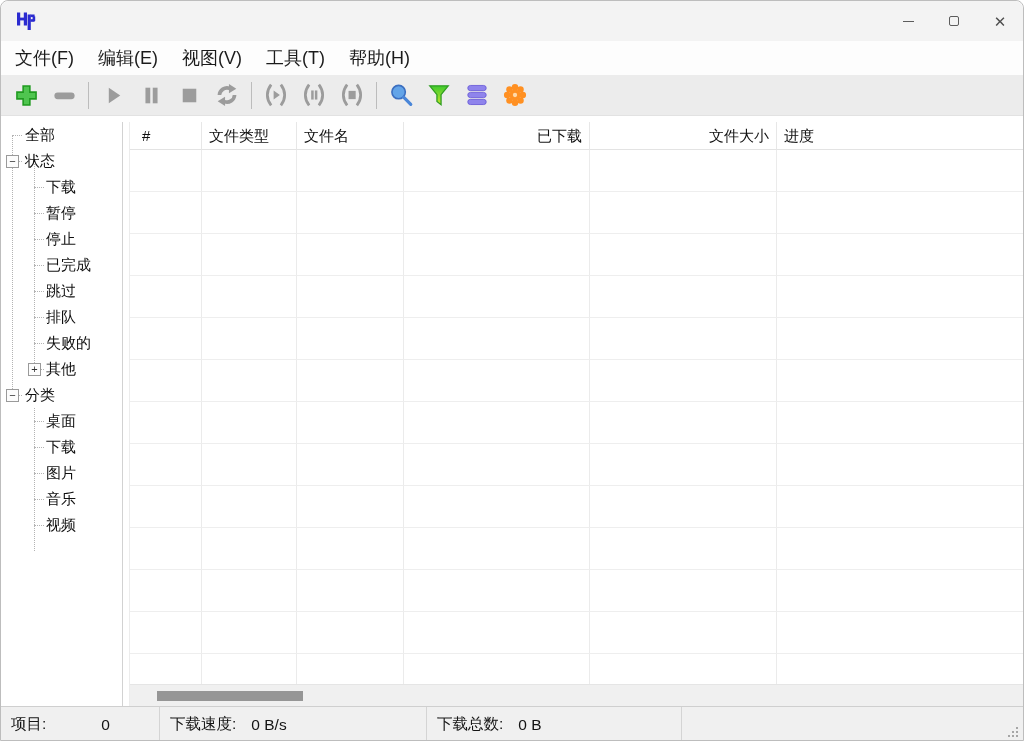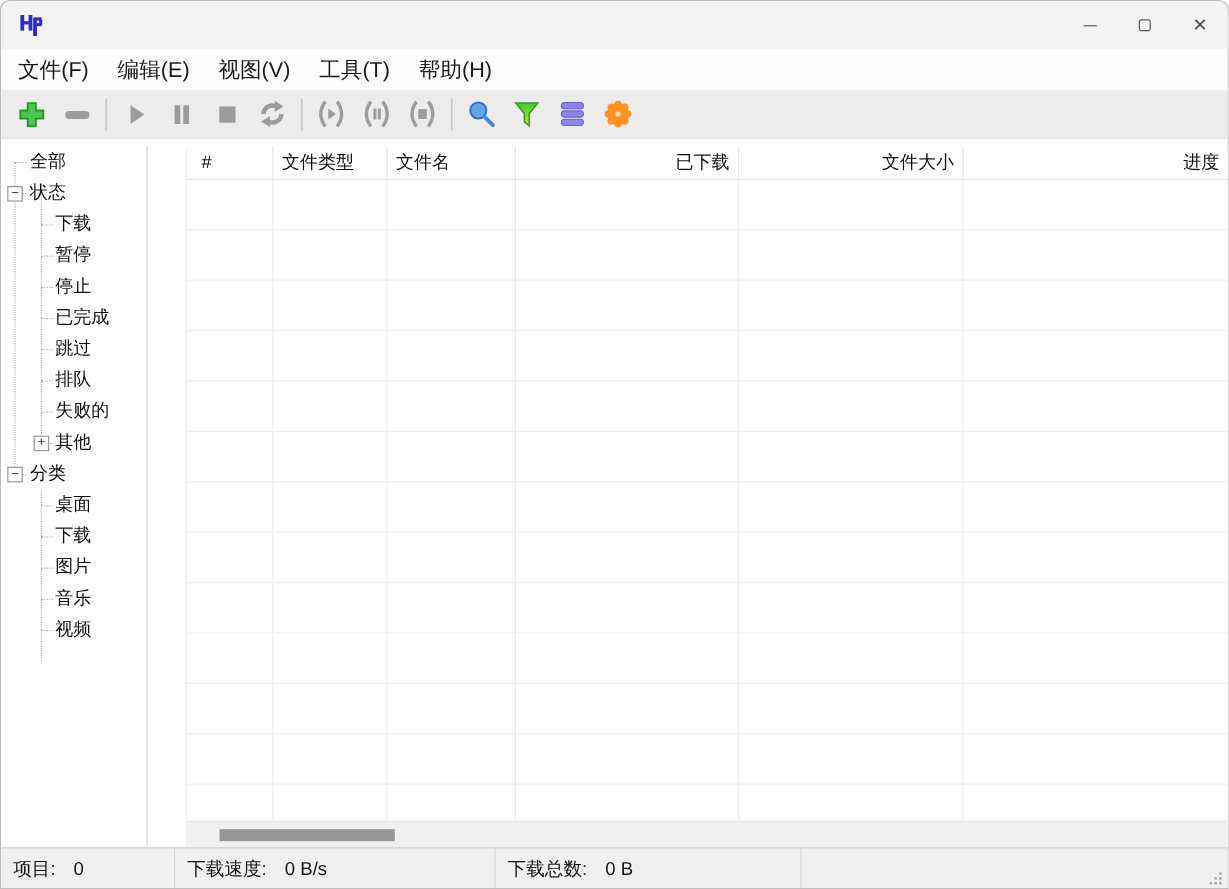--- a/index.html
+++ b/index.html
@@ -19,21 +19,21 @@
   .glyph-close { font-size:15px; line-height:15px; color:#4e4e4e; }
   
   .menubar { height:34px; background:#fdfdfd; display:flex; align-items:center; padding-left:2px; font-size:18px; }
   .menu-item { padding:4px 12px; color:#1b1b1b; border-radius:3px; }
   
   .toolbar { height:41px; background:#ececec; border-bottom:1px solid #e2e2e2; display:flex; align-items:center; padding-left:6px; }
   .tb-btn { width:38px; height:34px; display:flex; align-items:center; justify-content:center; border-radius:3px; }
   .tb-sep { width:1px; height:27px; background:#bcbcbc; margin:0 5px; }
   .tb-btn svg { display:block; }
   
-  .main { height:590px; display:flex; background:#fff; padding-top:6px;gap:26px; }
+  .main { height:590px; display:flex; background:#fff; padding-top:6px; }
   .sidebar { width:122px; border-right:1px solid #d2d2d2; position:relative; font-size:15px; overflow:hidden; background:#fff; }
   .tree { position:relative; height:100%; }
   .tree-row { height:26px; line-height:26px; position:relative; white-space:nowrap; cursor:default; }
   .tree-row .lbl { color:#0f0f0f; }
   .lvl0 .lbl { margin-left:24px; }
   .lvl1 .lbl { margin-left:45px;font-family:Liberation Serif, serif; }
   .tree-row::before { content:''; position:absolute; top:13px; border-top:1px dotted #b3b3b3; }
   .lvl0::before { left:11px; width:10px; }
   .lvl1::before { left:33px; width:10px; }
   .box { position:absolute; left:5px; top:6.5px; width:13px; height:13px; border:1px solid #9a9a9a;
@@ -41,32 +41,32 @@
   .lvl1 .box { left:27px; }
   .vline { position:absolute; width:0; border-left:1px dotted #b3b3b3; z-index:1; }
   #vl-root { left:11px; top:13px; height:260px; }
   #vl-status { left:33px; top:40px; height:207px; }
   #vl-cat { left:33px; top:286px; height:143px; }
   
   .content { flex:1; margin-left:6px; border-left:1px solid #ececec; display:flex; flex-direction:column; background:#fff; }
   .thead { display:flex; height:28px; font-size:15px; color:#101010; }
   .th { line-height:27px; padding:0 7px; border-right:1px solid #e7e7e7; border-bottom:1px solid #e3e3e3; overflow:hidden; }
   .th.c0 { padding-left:12px; }
-  .a-left{ text-align:left; } .a-right{ text-align:right; } .a-center{ text-align:right; }
+  .a-left{ text-align:left; } .a-right{ text-align:right; } .a-center{ text-align:left; }
   .c0{width:72px;} .c1{width:95px;} .c2{width:107px;} .c3{width:186px;} .c4{width:187px;} .c5{flex:1; border-right:none !important;}
   .grid { flex:1; overflow:hidden; }
   .trow { display:flex; height:42px; }
   .td { border-right:1px solid #ebebeb; border-bottom:1px solid #eeeeee; height:100%; }
   
   .hscroll { height:22px; background:#f0f0f0; position:relative; border-top:1px solid #e5e5e5; }
   .hthumb { position:absolute; left:27px; top:6px; width:146px; height:10px; background:#969696; }
   
   .statusbar { height:36px; background:#f0f0f0; border-top:1px solid #cfcfcf; display:flex; align-items:stretch; font-size:15.5px; position:relative; }
   .seg { display:flex; align-items:center; padding-left:10px; border-right:1px solid #d4d4d4; }
-  .seg0 { width:145px; } .seg1 { width:267px; } .seg2 { width:255px; } .seg3 { flex:1; border-right:none; }
+  .seg0 { width:159px;gap:40px; } .seg1 { width:267px; } .seg2 { width:255px; } .seg3 { flex:1; border-right:none; }
   .svalue { margin-left:15px; }
   .grip { position:absolute; right:5px; bottom:5px; width:2px; height:2px; background:#a6a6a6;
           box-shadow:0 -4px #a6a6a6, 0 -8px #a6a6a6, -4px 0 #a6a6a6, -8px 0 #a6a6a6, -4px -4px #a6a6a6; }
 </style>
 </head>
 <body>
 
 <div class="window">
 
   <div class="titlebar">

